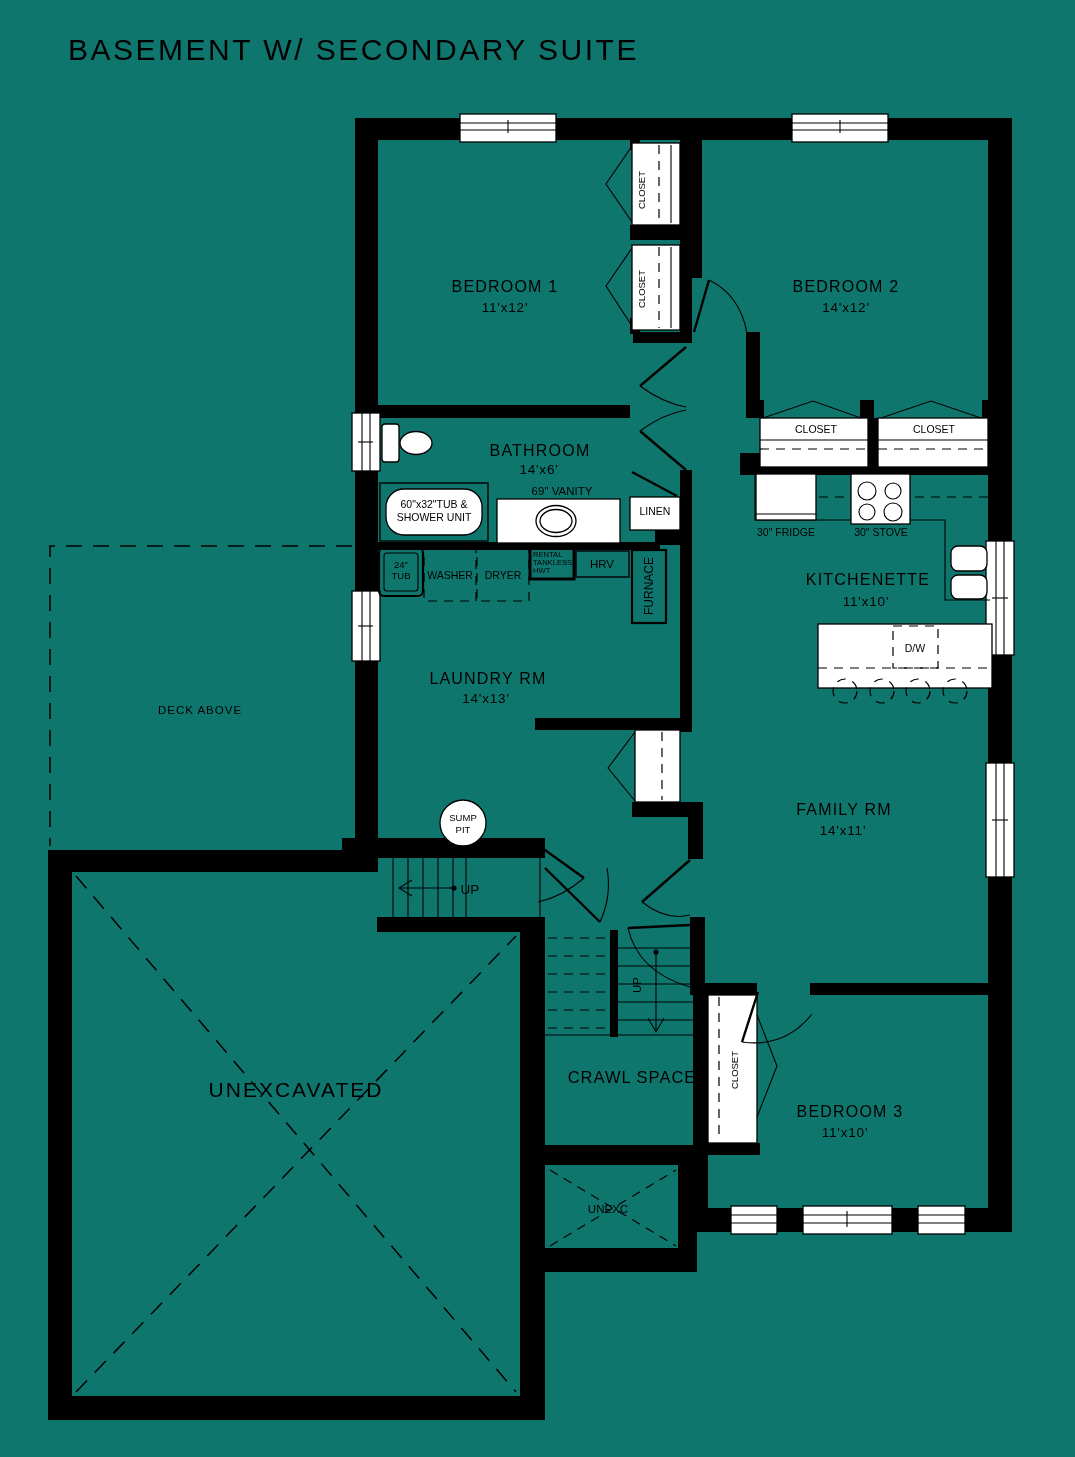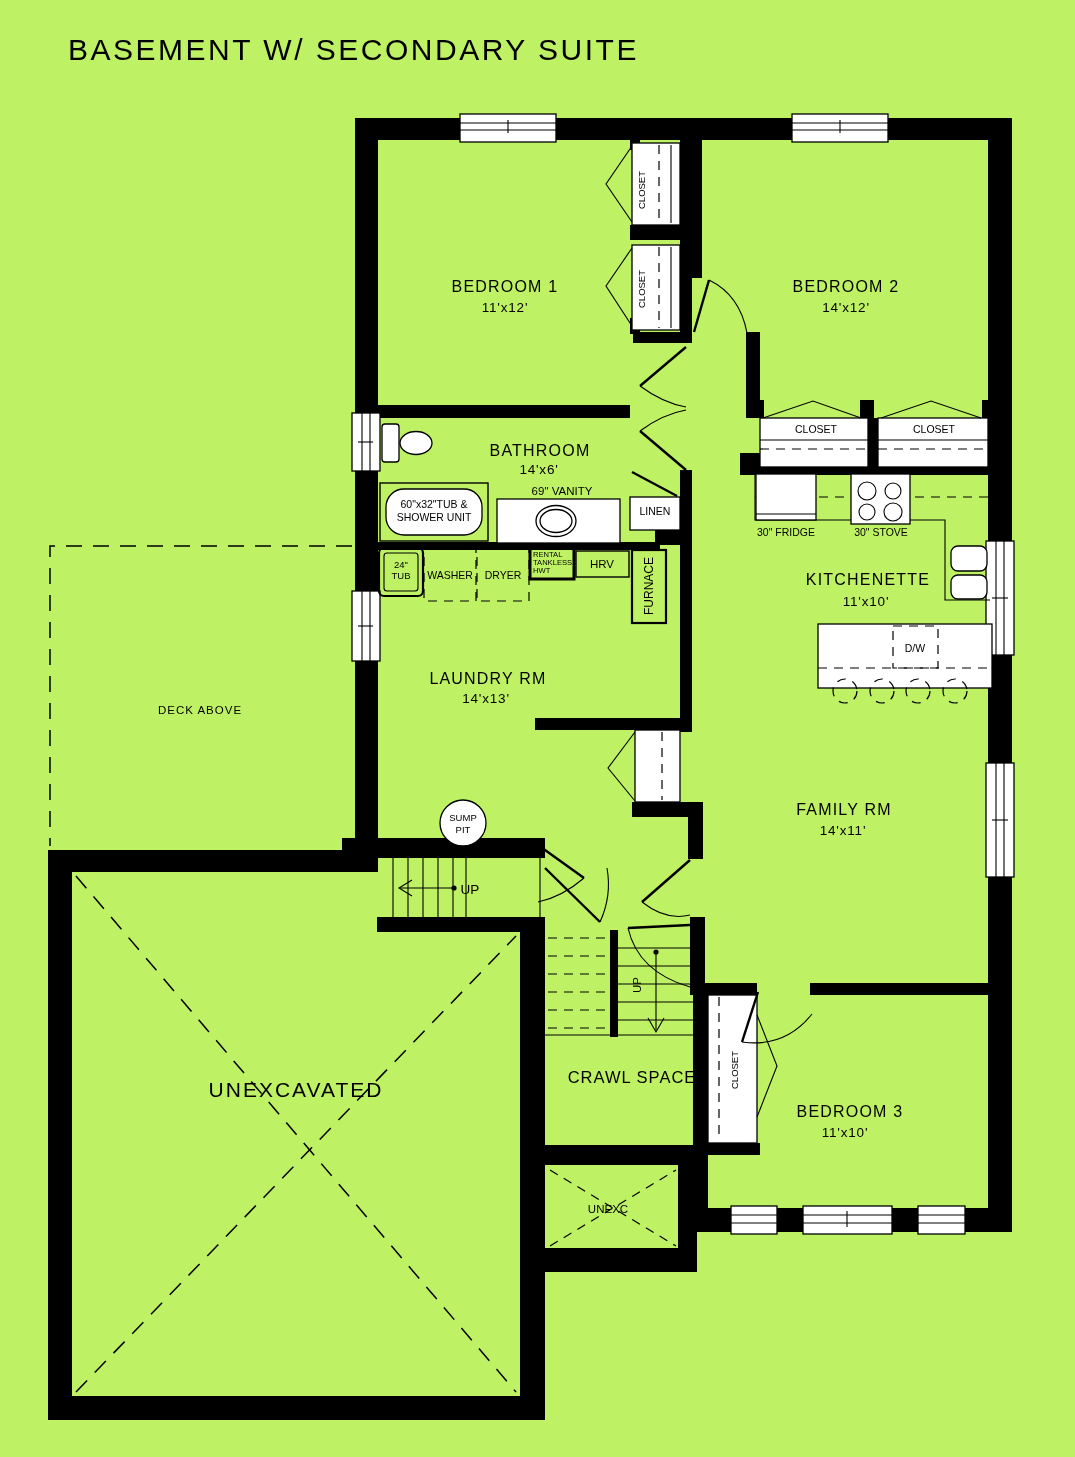--- a/index.html
+++ b/index.html
@@ -1,16 +1,16 @@
 <!DOCTYPE html>
 <html><head>
 <meta charset="utf-8">
 <style>
   html,body{margin:0;padding:0;background:#fff}
-  #plan-wrap{width:1075px;height:1457px;position:relative;background:#bef264}
+  #plan-wrap{width:1075px;height:1457px;position:relative;background:#0f766e}
   svg{display:block}
   .w{fill:#000;stroke:none}
   .ln{fill:none;stroke:#000;stroke-width:1.4}
   .lnth{fill:none;stroke:#000;stroke-width:1.1}
   .ln2{fill:none;stroke:#000;stroke-width:2.2}
   .ln3{fill:none;stroke:#000;stroke-width:3}
   .dsh{fill:none;stroke:#000;stroke-width:1.2;stroke-dasharray:9 7}
   .dshL{fill:none;stroke:#000;stroke-width:1.5;stroke-dasharray:16 11}
   .door{fill:none;stroke:#000;stroke-width:1.1}
   .leaf{stroke:#000;stroke-width:2.4}

